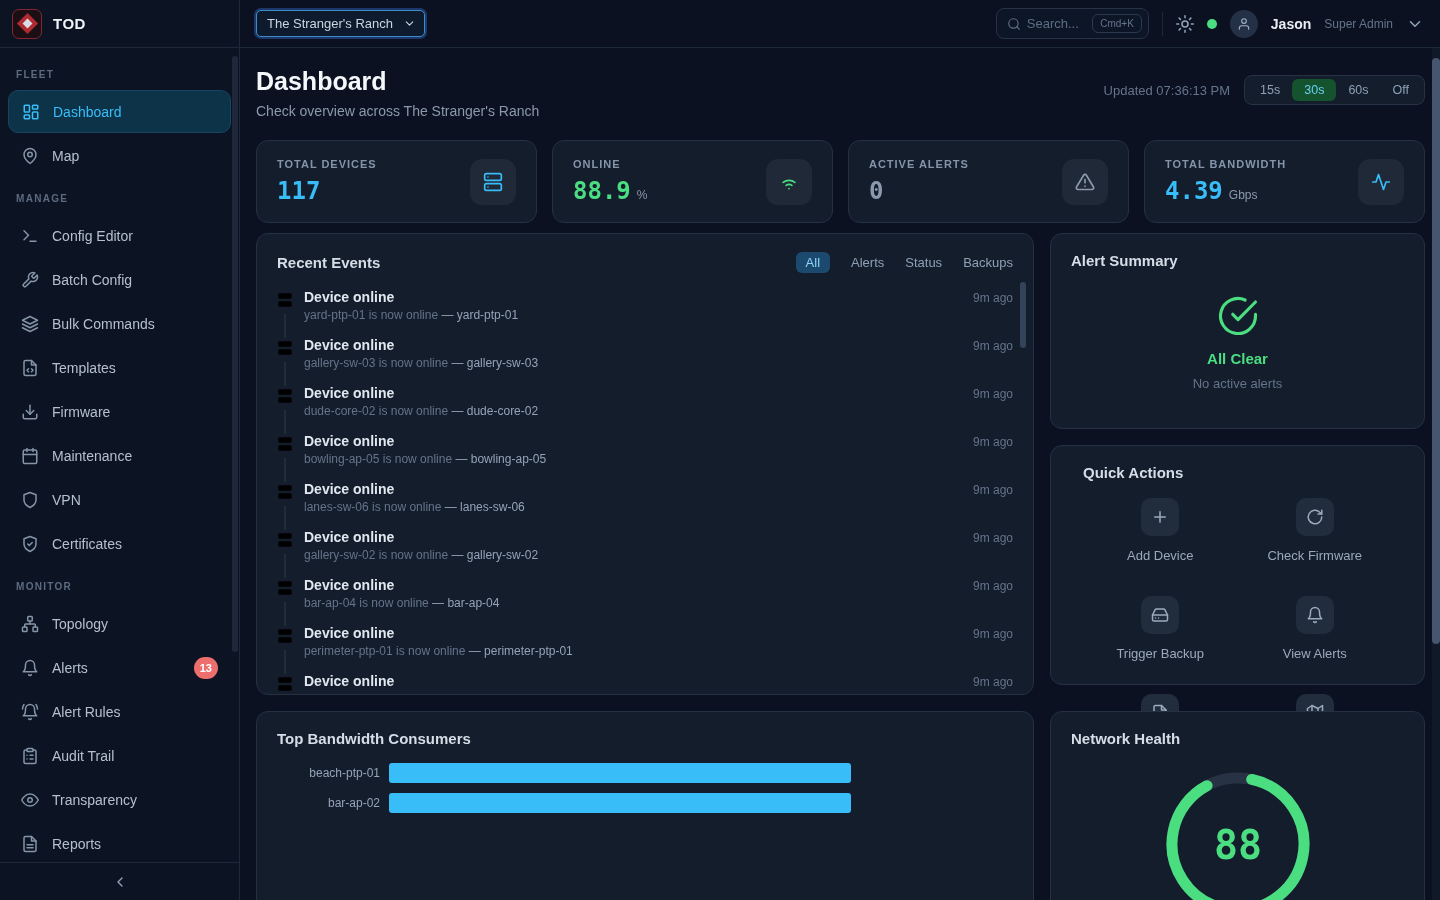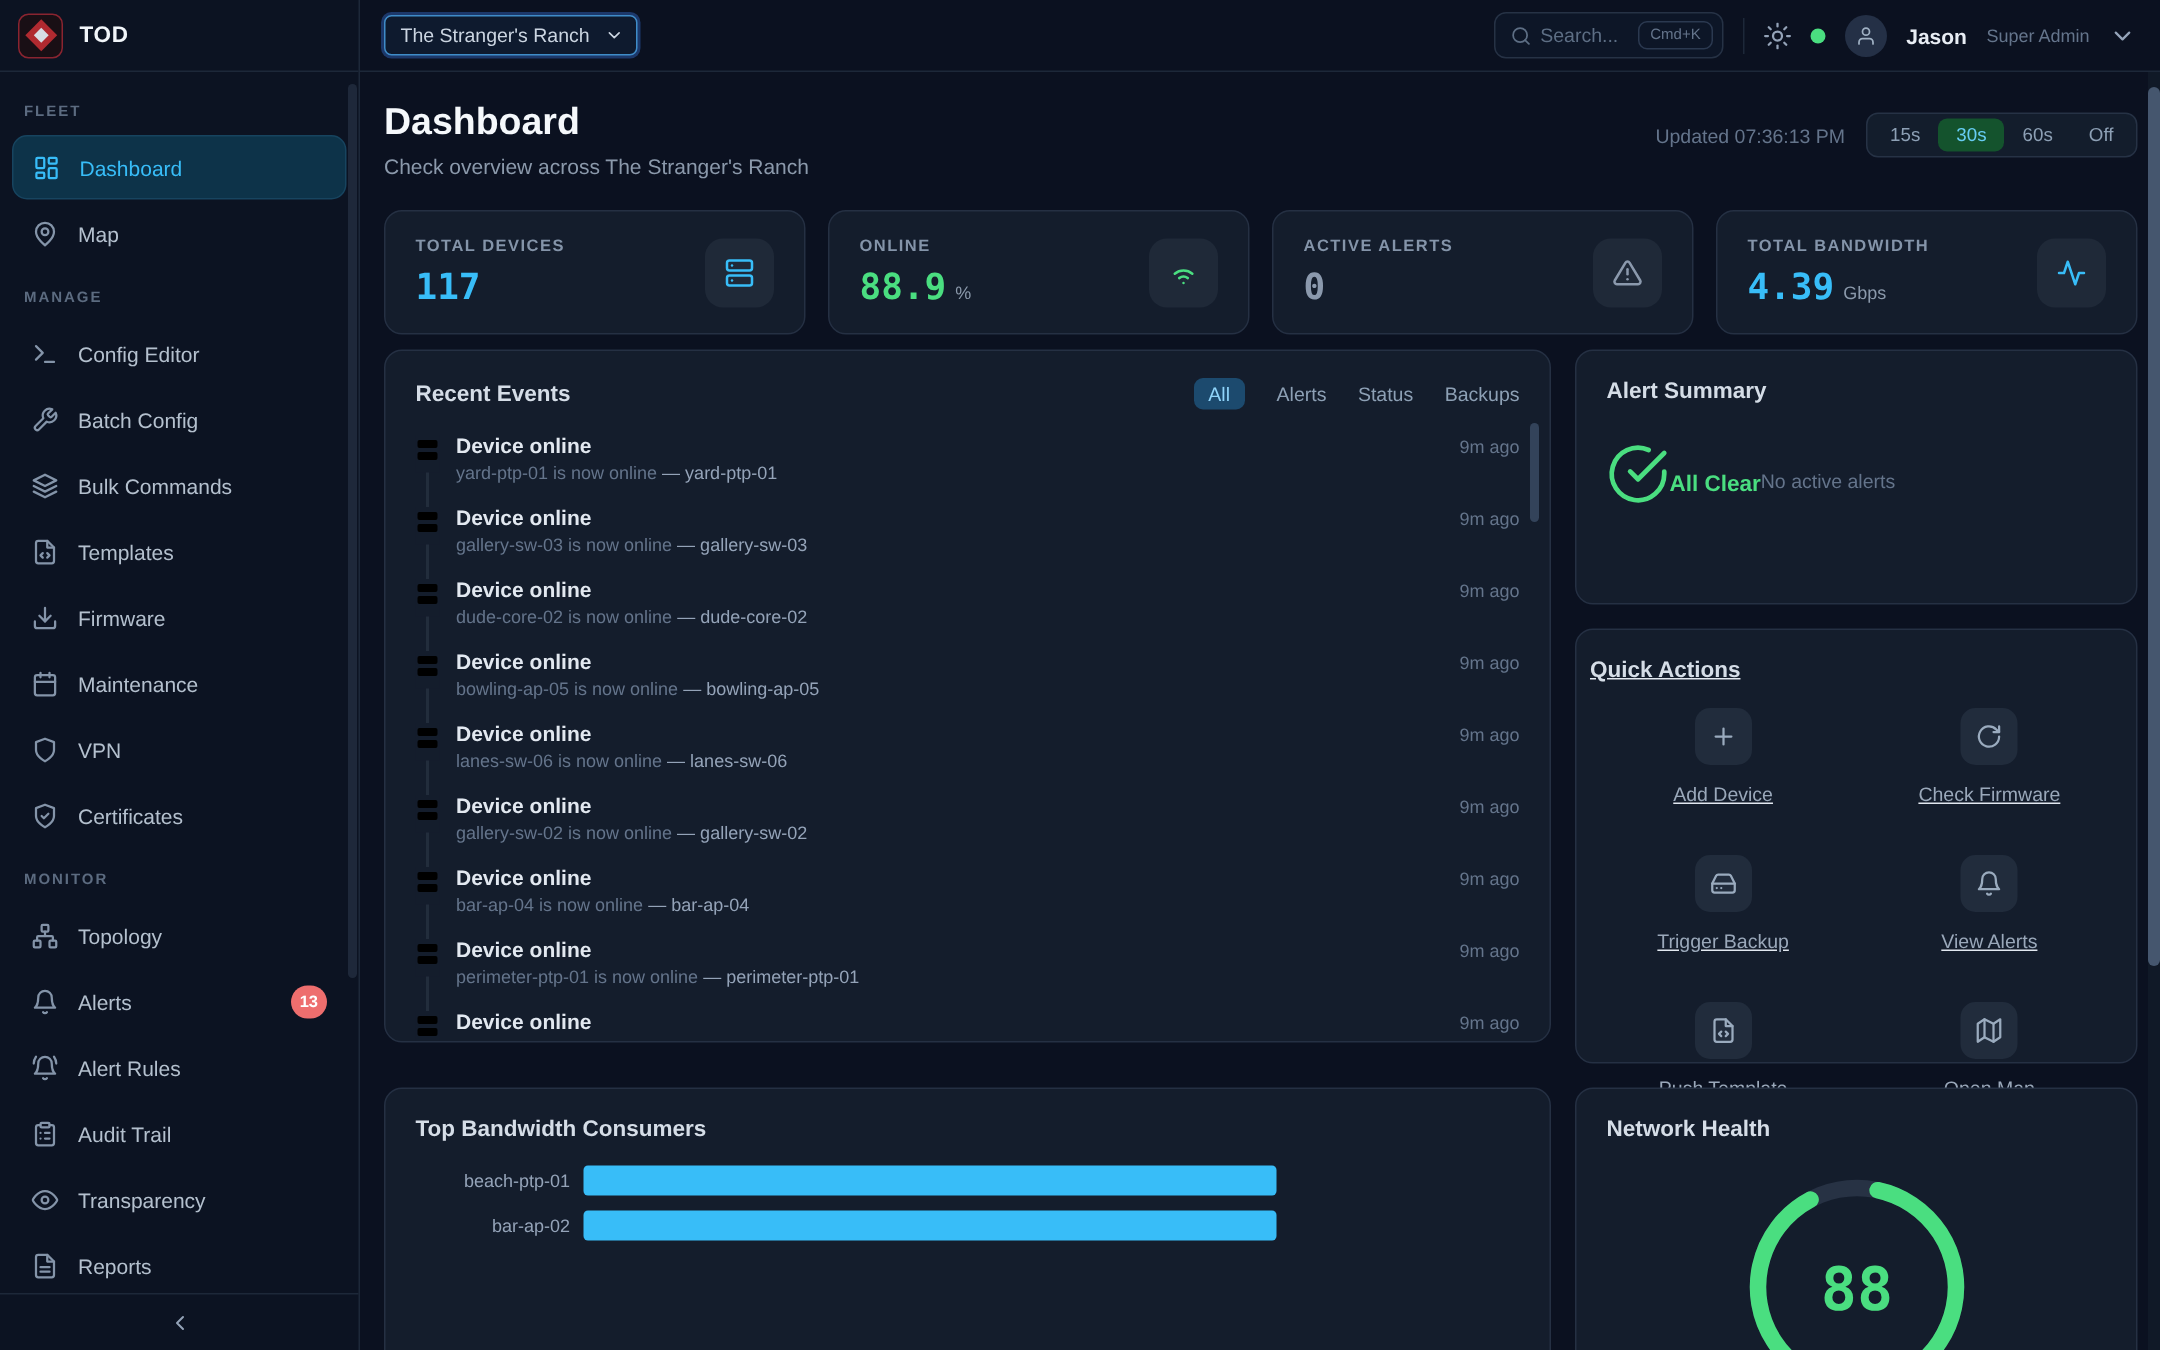--- a/index.html
+++ b/index.html
@@ -103,28 +103,28 @@
   .event-icon svg { width:16px; height:16px; }
   .event-title-row { display:flex; justify-content:space-between; align-items:baseline; }
   .event-title { font-size:14px; font-weight:600; color:#e2e8f0; }
   .event-time { font-size:12px; color:#64748b; }
   .event-sub { font-size:12px; color:#64748b; margin-top:3px; }
   .event-sub .dev { color:#94a3b8; }
   .events-scrollbar { position:absolute; right:7px; top:48px; width:6px; height:66px;
     border-radius:3px; background:#33435a; }
 
   .right-col { display:flex; flex-direction:column; gap:16px; }
-  .alert-summary { height:170px; padding:18px 20px; }
-  .as-body { display:flex; flex-direction:row; align-items:center; margin-top:25px; }
+  .alert-summary { height:196px; padding:18px 20px; }
+  .as-body { display:flex; flex-direction:column; align-items:center; margin-top:25px; }
   .as-check { color:#4ade80; }
   .as-check svg { width:42px; height:42px; stroke-width:1.8; }
   .as-status { font-size:15px; font-weight:600; color:#4ade80; margin-top:13px; }
   .as-detail { font-size:13px; color:#64748b; margin-top:9px; }
 
-  .quick-actions { height:290px; padding:18px 9px;text-decoration:underline; }
+  .quick-actions { height:240px; padding:18px 32px; }
   .qa-grid { display:grid; grid-template-columns:1fr 1fr; margin-top:16px; row-gap:33px; }
   .qa-item { display:flex; flex-direction:column; align-items:center; gap:12px; cursor:pointer; }
   .qa-tile { width:38px; height:38px; border-radius:10px; background:#212c3c;
     display:grid; place-items:center; color:#9aabbe; }
   .qa-tile .icon svg { width:18px; height:18px; }
   .qa-label { font-size:13px; color:#9aa8ba; }
 
   .row2 { margin-top:16px; }
   .bandwidth-panel { height:250px; padding:18px 20px; }
   .bw-rows { margin-top:15px; display:flex; flex-direction:column; gap:10px; }

